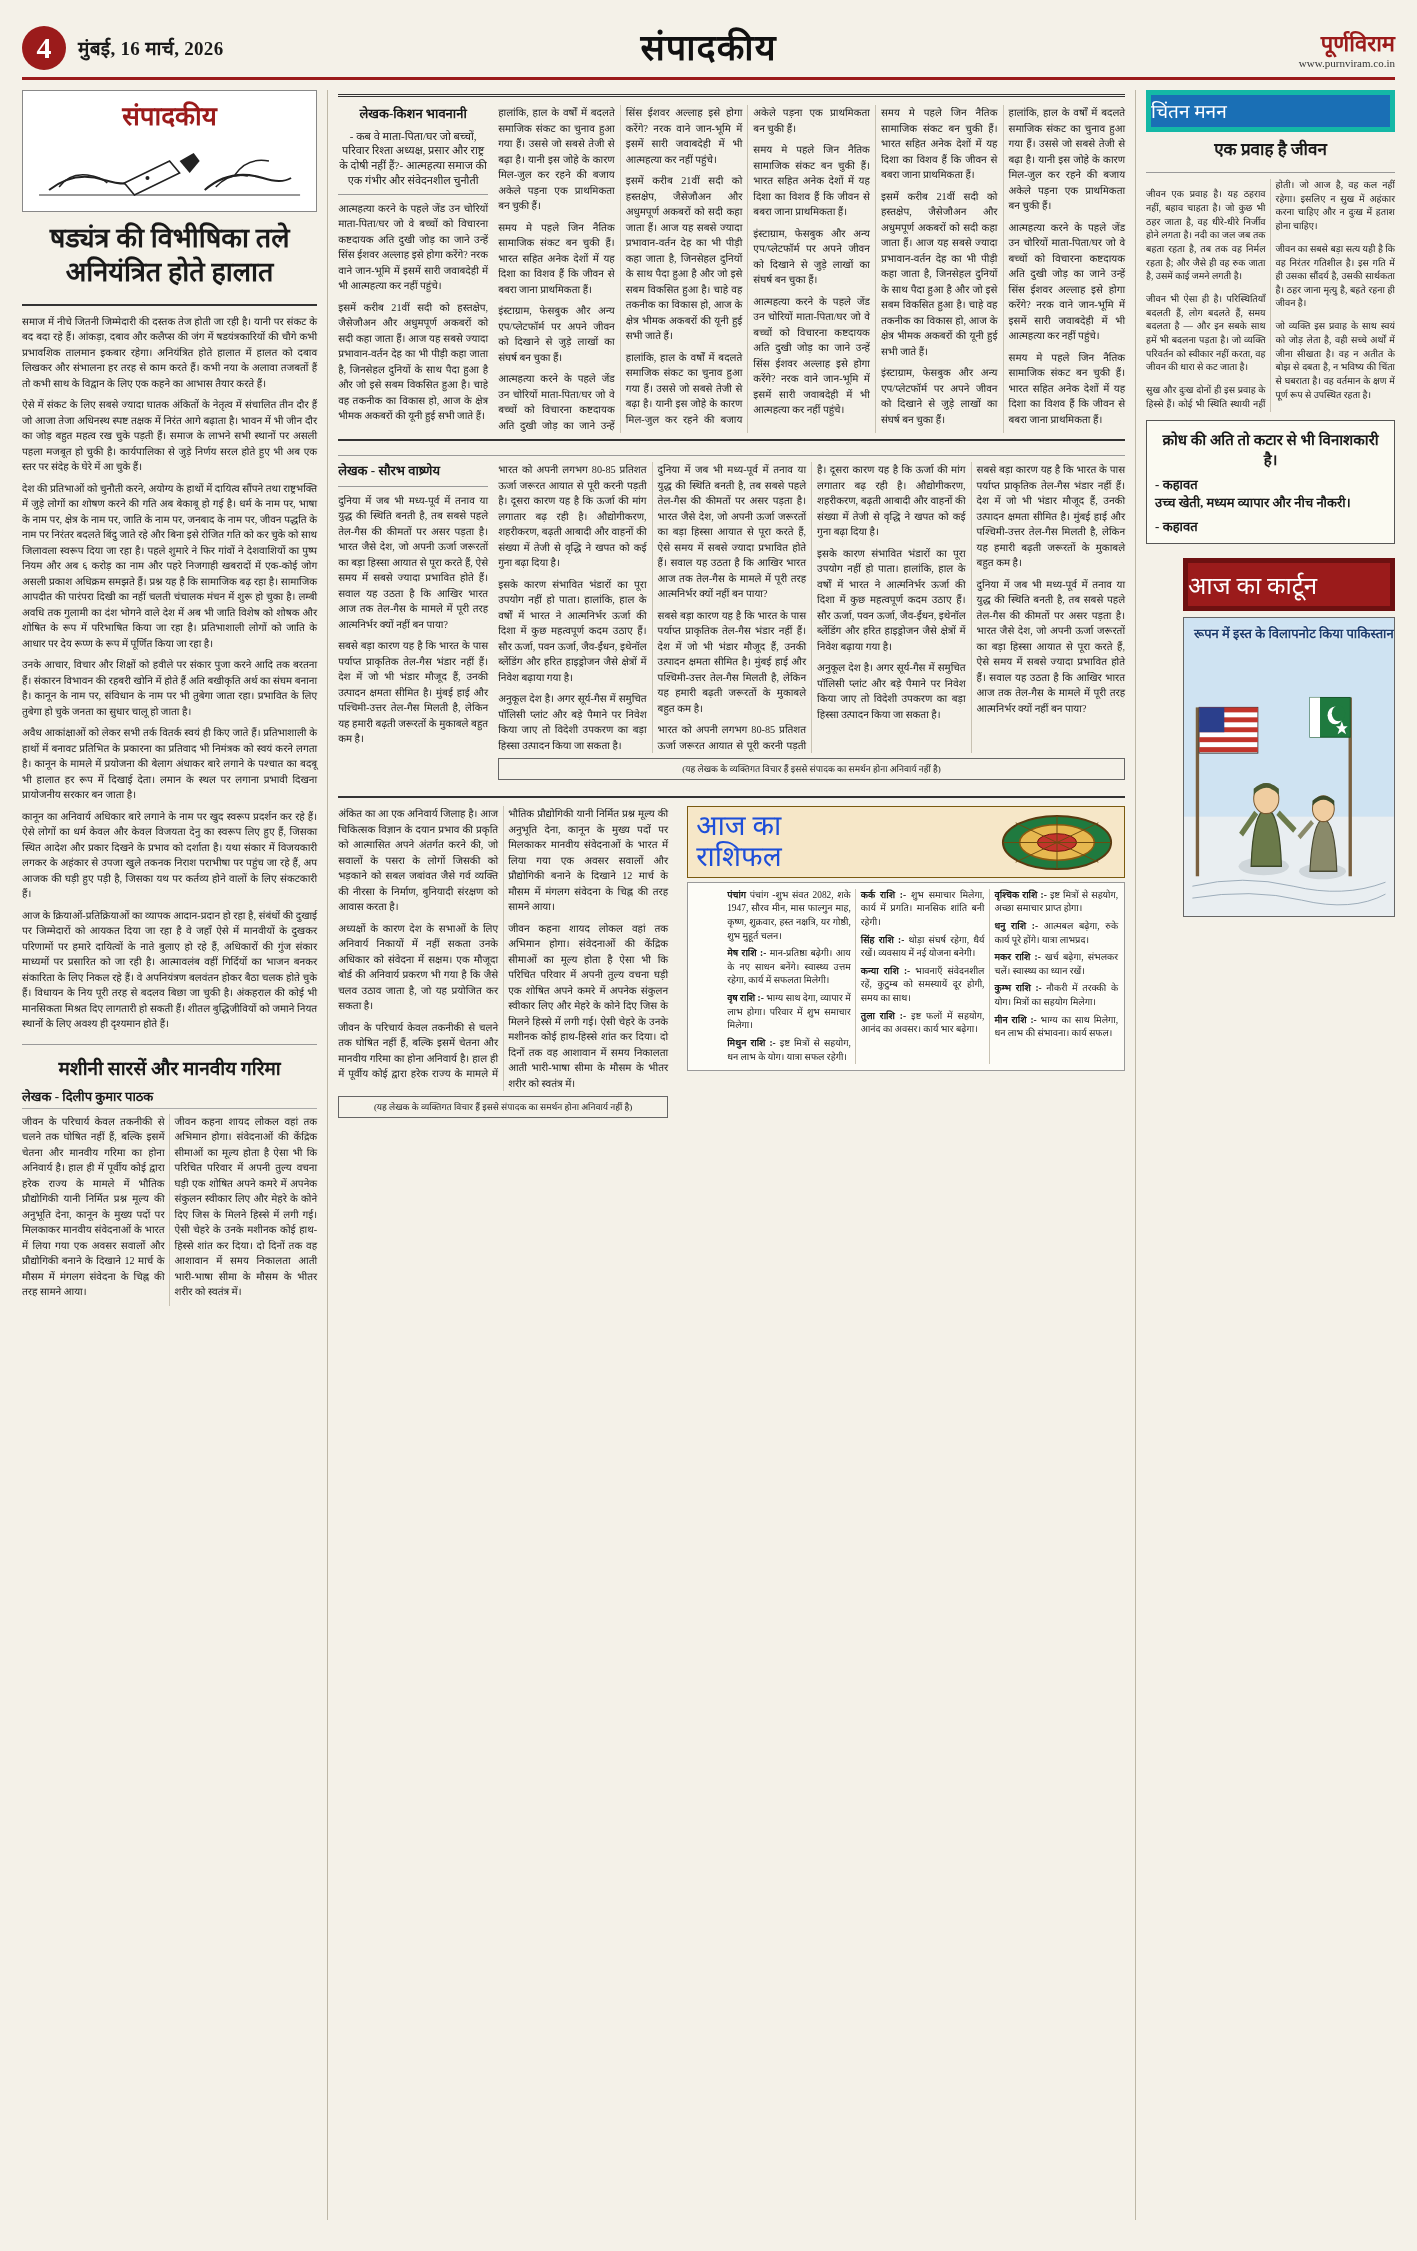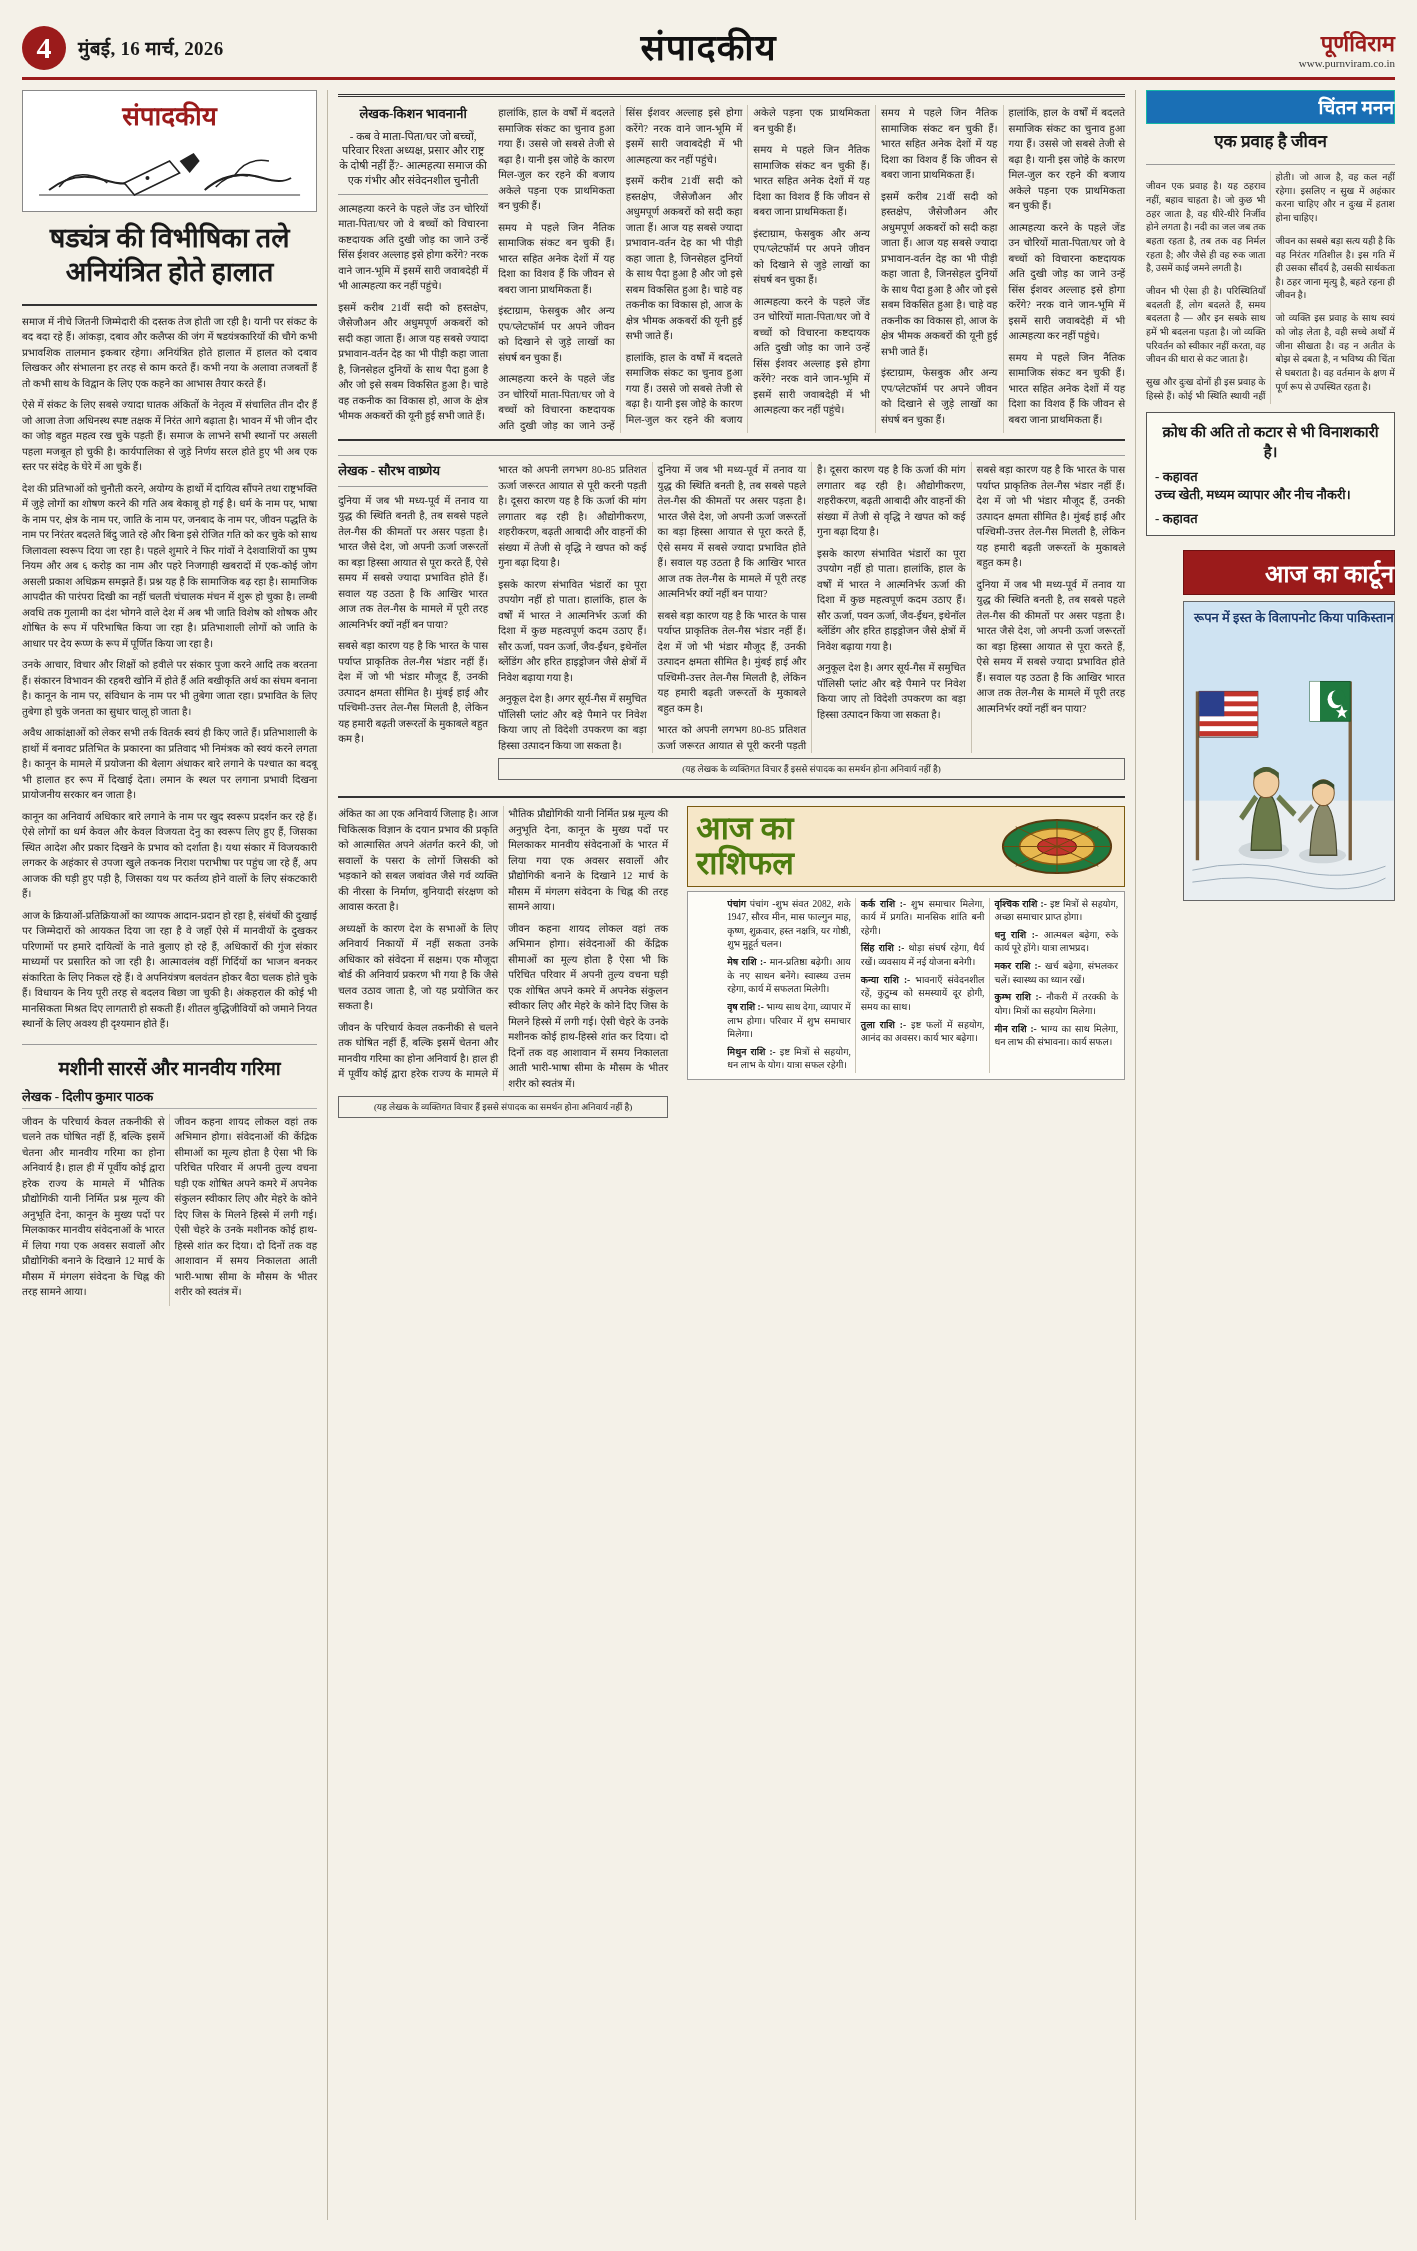--- a/index.html
+++ b/index.html
@@ -139,24 +139,24 @@
   .author-line {
     font-size: 13px; font-weight:bold; text-align:left; margin: 0 0 5px;
     border-bottom: 1px solid #aaa; padding-bottom: 3px;
   }
 
   
   .panel-head {
     background: #1a6fb5;
     color:#fff;
     font-size: 19px;
-    font-weight: bold;
-    text-align: right;
+    font-weight: normal;
+    text-align: left;
     padding: 3px 0;
-    border: 1px solid #14b8a6;
+    border: 5px solid #14b8a6;
   }
   .panel-head.red { background:#9b1b1b; border-color:#6d1111; font-size: 24px; padding: 5px 0;}
   .panel-sub {
     font-size: 17px; font-weight:bold; text-align:center;
     margin: 5px 0 6px;
   }
   .panel-box { border:1px solid #999; padding:6px; background:#fdfcf7; }
 
   .quote-box {
     border: 1px solid #555;
@@ -169,21 +169,21 @@
   .quote-text { font-size: 13px; font-weight: bold; }
 
   
   .rashi-header {
     display:flex; align-items:center; gap:8px;
     border:1px solid #7a5a10;
     background:#f6e7c8;
     padding: 4px 8px;
   }
   .rashi-title {
-    font-size: 32px; font-weight:bold; color:#4d7c0f; line-height:1.1;
+    font-size: 28px; font-weight:normal; color:#1d4ed8; line-height:1.1;
   }
   .rashi-wheel { width: 118px; height: 58px; }
   .rashi-body { font-size: 9.4px; line-height:1.45; text-align:justify; }
   .rashi-item { margin-bottom: 4px; }
   .rashi-name { font-weight:bold; }
   .panchang-title { font-weight:bold; font-size: 11px; text-align:center; margin: 4px 0 2px;}
 
   
   .cartoon-frame {
     border: 1px solid #666;

